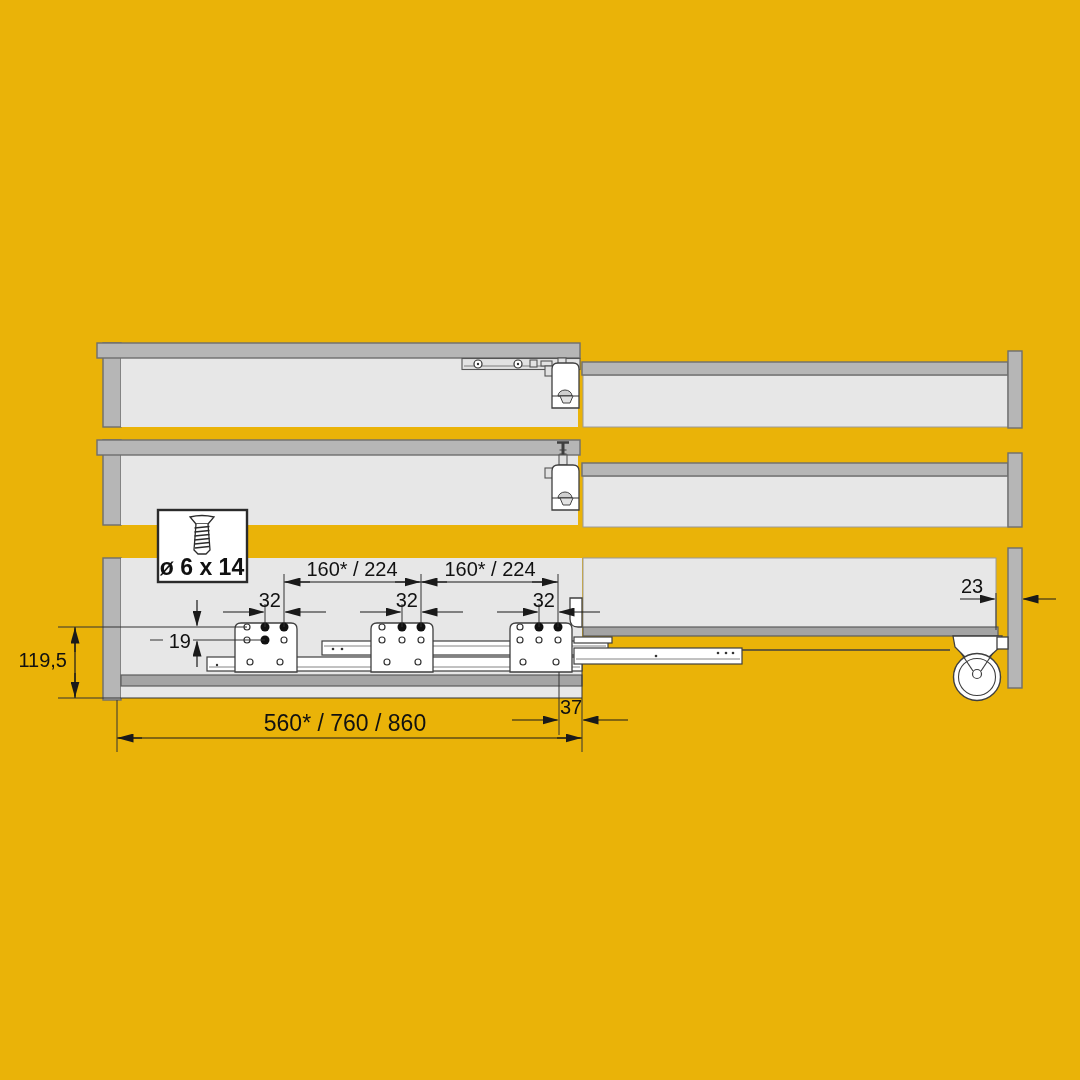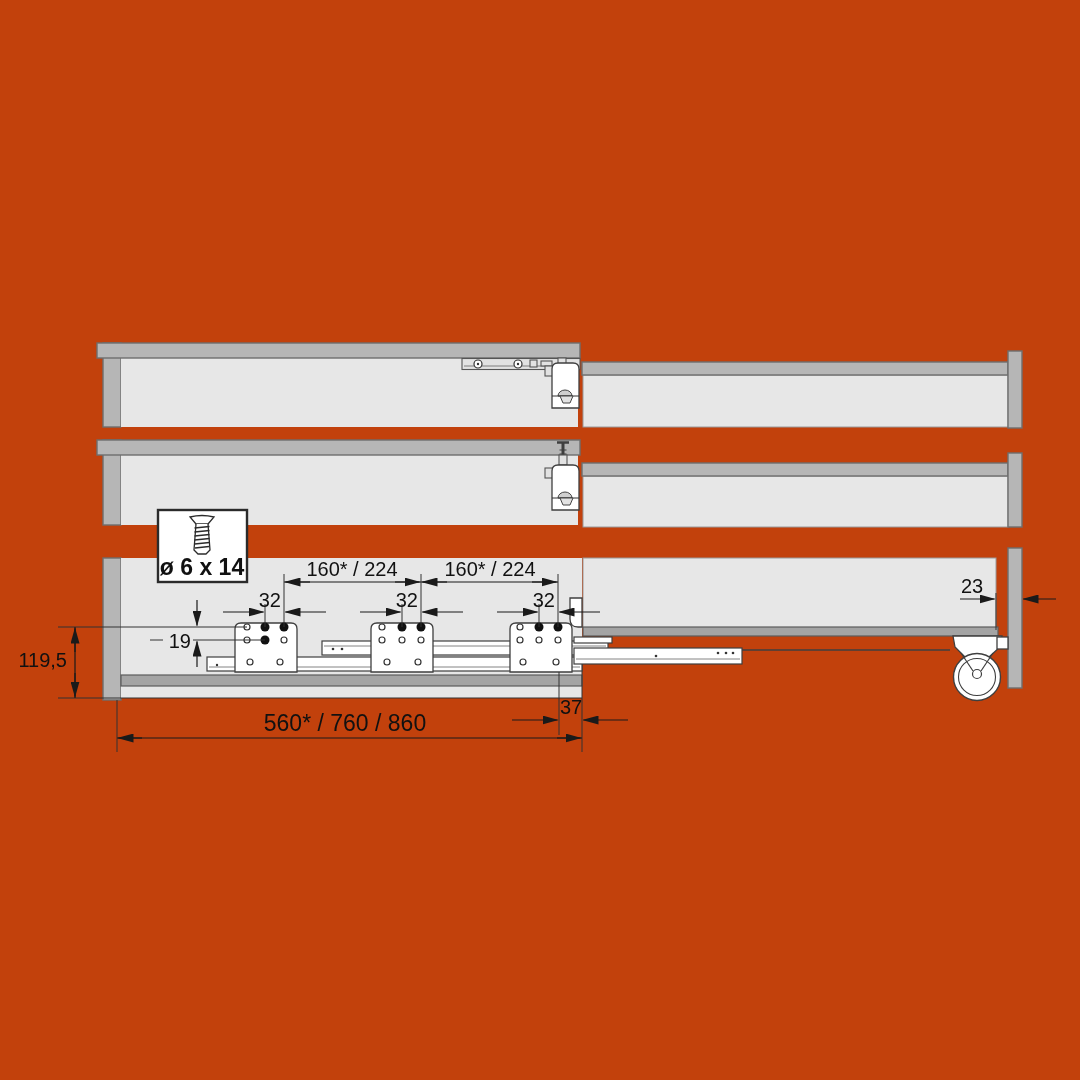--- a/index.html
+++ b/index.html
@@ -1,16 +1,16 @@
 <!DOCTYPE html>
 <html><head>
 <meta charset="utf-8">
 <style>
   html,body{margin:0;padding:0;background:#ffffff;}
-  .stage{width:1080px;height:1080px;position:relative;background:#c2410c;overflow:hidden;}
+  .stage{width:1080px;height:1080px;position:relative;background:#eab308;overflow:hidden;}
   svg{display:block;}
   .board{fill:#b6b6b6;stroke:#6e6e6e;stroke-width:1.4;}
   .bar{fill:#b6b6b6;stroke:#6e6e6e;stroke-width:1.4;}
   .interior{fill:#e7e7e7;stroke:none;}
   .interior-br{fill:#e7e7e7;stroke:#9a9a9a;stroke-width:1;}
   .shelf{fill:#a4a4a4;stroke:#5c5c5c;stroke-width:1.2;}
   .part{fill:#ffffff;stroke:#3f3f3f;stroke-width:1.3;}
   .part-lt{fill:#e2e2e2;stroke:#555;stroke-width:1.1;}
   .rail{fill:#ffffff;stroke:#3f3f3f;stroke-width:1.2;}
   .holeO{fill:#ffffff;stroke:#333;stroke-width:1.2;}

